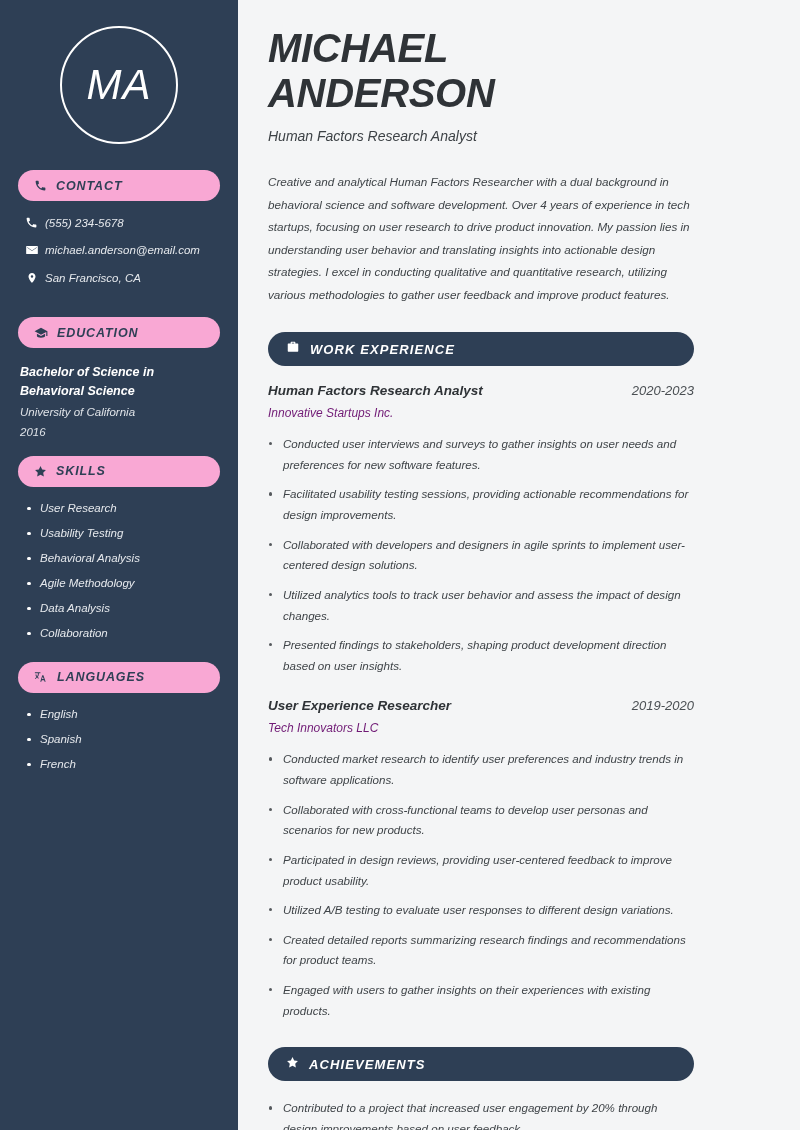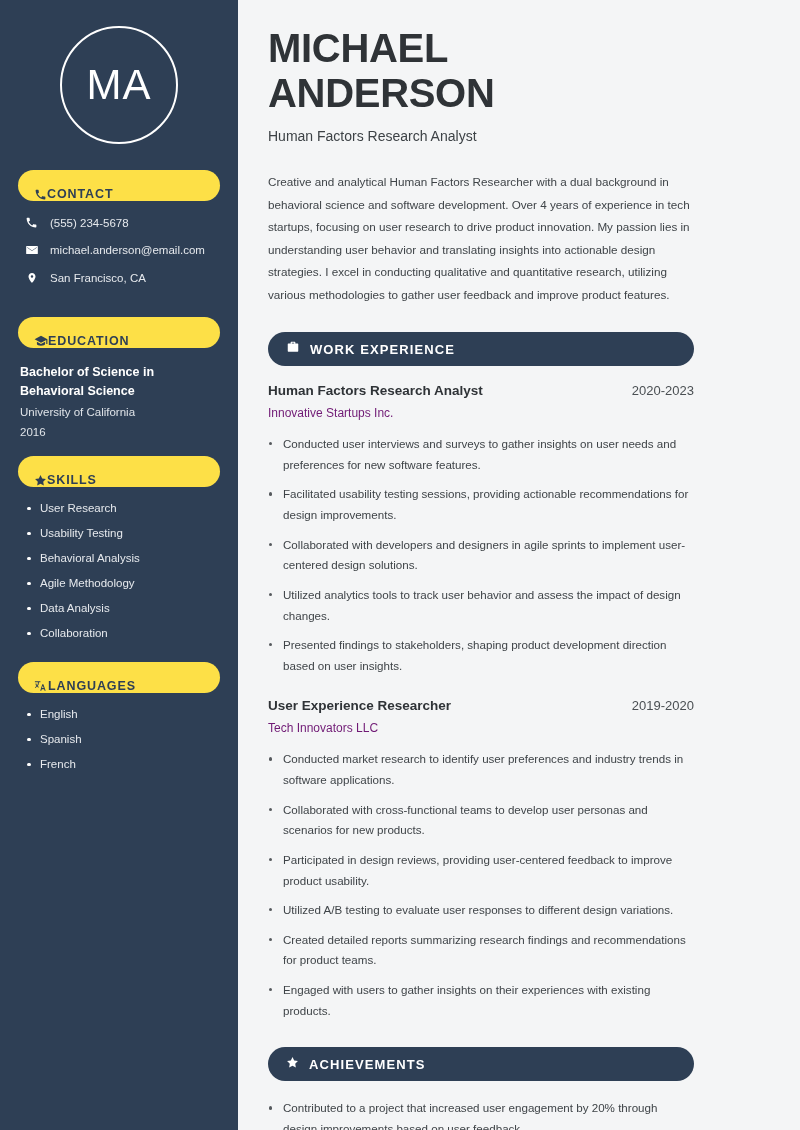--- a/index.html
+++ b/index.html
@@ -2,54 +2,55 @@
 <html><head>
 <meta charset="utf-8">
 <style>
   * { box-sizing: border-box; margin: 0; padding: 0; }
   html, body {
     width: 800px; height: 1130px;
     font-family: "Liberation Sans", sans-serif;
     background: #f4f5f6;
     overflow: hidden;
   }
-  .page { display: flex; width: 724px; height: 1130px; background: #f4f5f6; }
+  .page { display: flex; width: 724px; height: 1130px; background: #f4f5f6; font-style: italic; }
 
   
   .sidebar {
     width: 238px; min-width: 238px; height: 1130px;
     background: #2e3f55;
     padding: 22px 18px 0 18px;
     color: #ffffff;
   }
   .monogram-wrap { display: flex; justify-content: center; margin-top: 4px; margin-bottom: 26px; }
   .monogram {
     width: 118px; height: 118px; border-radius: 50%;
     border: 2px solid #ffffff;
     display: flex; align-items: center; justify-content: center;
   }
   .monogram span {
     font-size: 42px; font-weight: 400; letter-spacing: 1px; color: #ffffff;
   }
 
   .pill {
-    background: #fde047; color: #2e3f55;
+    background: #f9a8d4; color: #2e3f55;
     border-radius: 999px;
     height: 31px;
-    display: flex; align-items: flex-end;
+    display: flex; align-items: center;
     padding: 0 16px;
+    gap: 9px;
     margin-bottom: 15px;
   }
   .pill .pill-label {
     font-size: 12.5px; font-weight: 700; letter-spacing: 0.9px;
   }
   .pill svg { display: block; }
 
   .contact-row {
-    display: flex; align-items: center; gap: 11px;
+    display: flex; align-items: center; gap: 6px;
     margin: 0 0 14px 6px;
     font-size: 11.5px; color: #e6e9ed;
   }
   .contact-row .ci { width: 15px; display: flex; justify-content: center; flex: none; }
 
   .edu-block { margin: 2px 0 0 2px; }
   .edu-degree { font-size: 12.5px; font-weight: 700; line-height: 1.5; color: #ffffff; }
   .edu-school { font-size: 11.5px; color: #dfe3e8; margin-top: 5px; }
   .edu-year { font-size: 11.5px; color: #dfe3e8; margin-top: 8px; }
 

